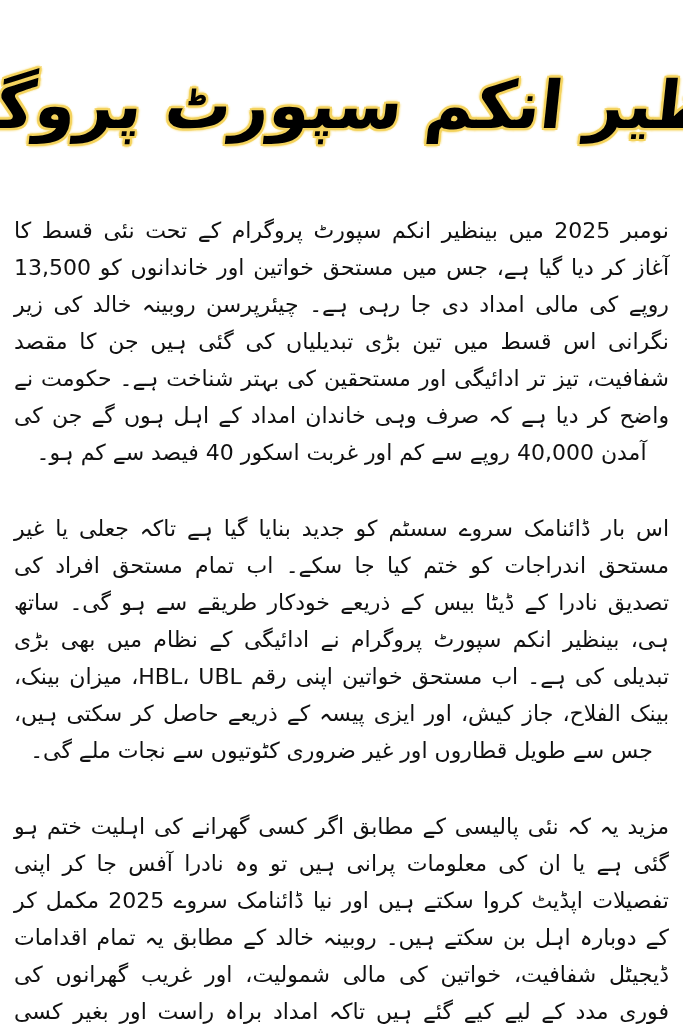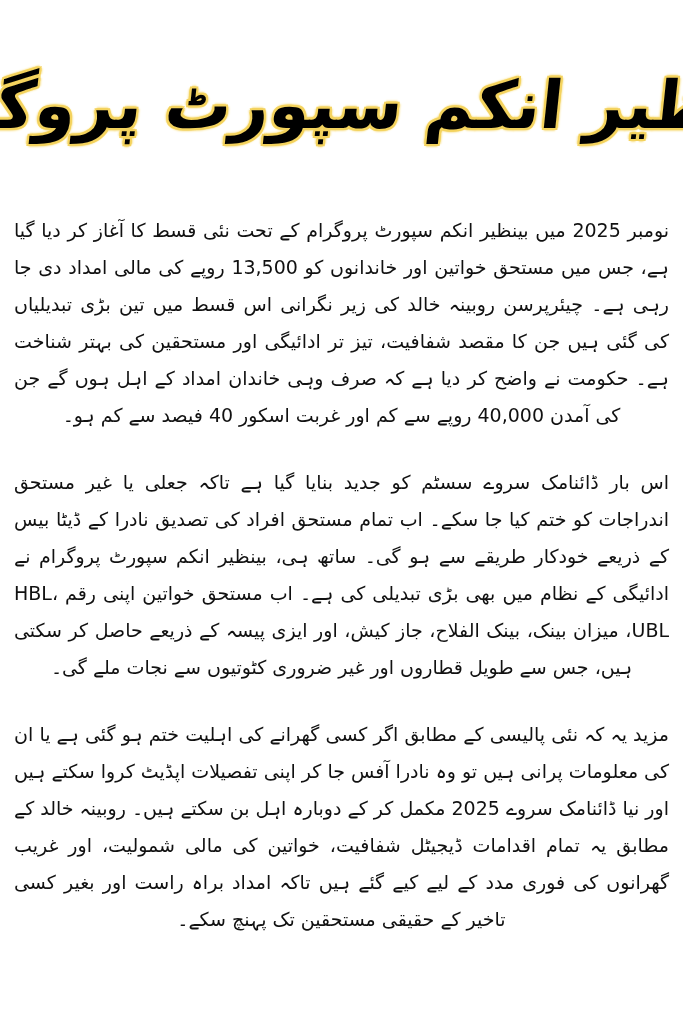--- a/index.html
+++ b/index.html
@@ -43,27 +43,27 @@
       position: absolute;
       left: 14px;
       top: 212px;
       width: 655px;
     }
     .para {
       direction: rtl;
       text-align: justify;
       text-align-last: center;
       font-family: "DejaVu Sans", sans-serif;
-      font-size: 19px;
+      font-size: 22px;
       line-height: 37px;
       margin: 0;
       color: #111111;
     }
     .para + .para {
-      margin-top: 30px;
+      margin-top: 39px;
     }
     .para.p1 { margin-top: 0; }
   </style>
 </head>
 <body>
 
 <div class="title-wrap">
   <div class="title">بینظیر انکم سپورٹ پروگرام</div>
 </div>
 

